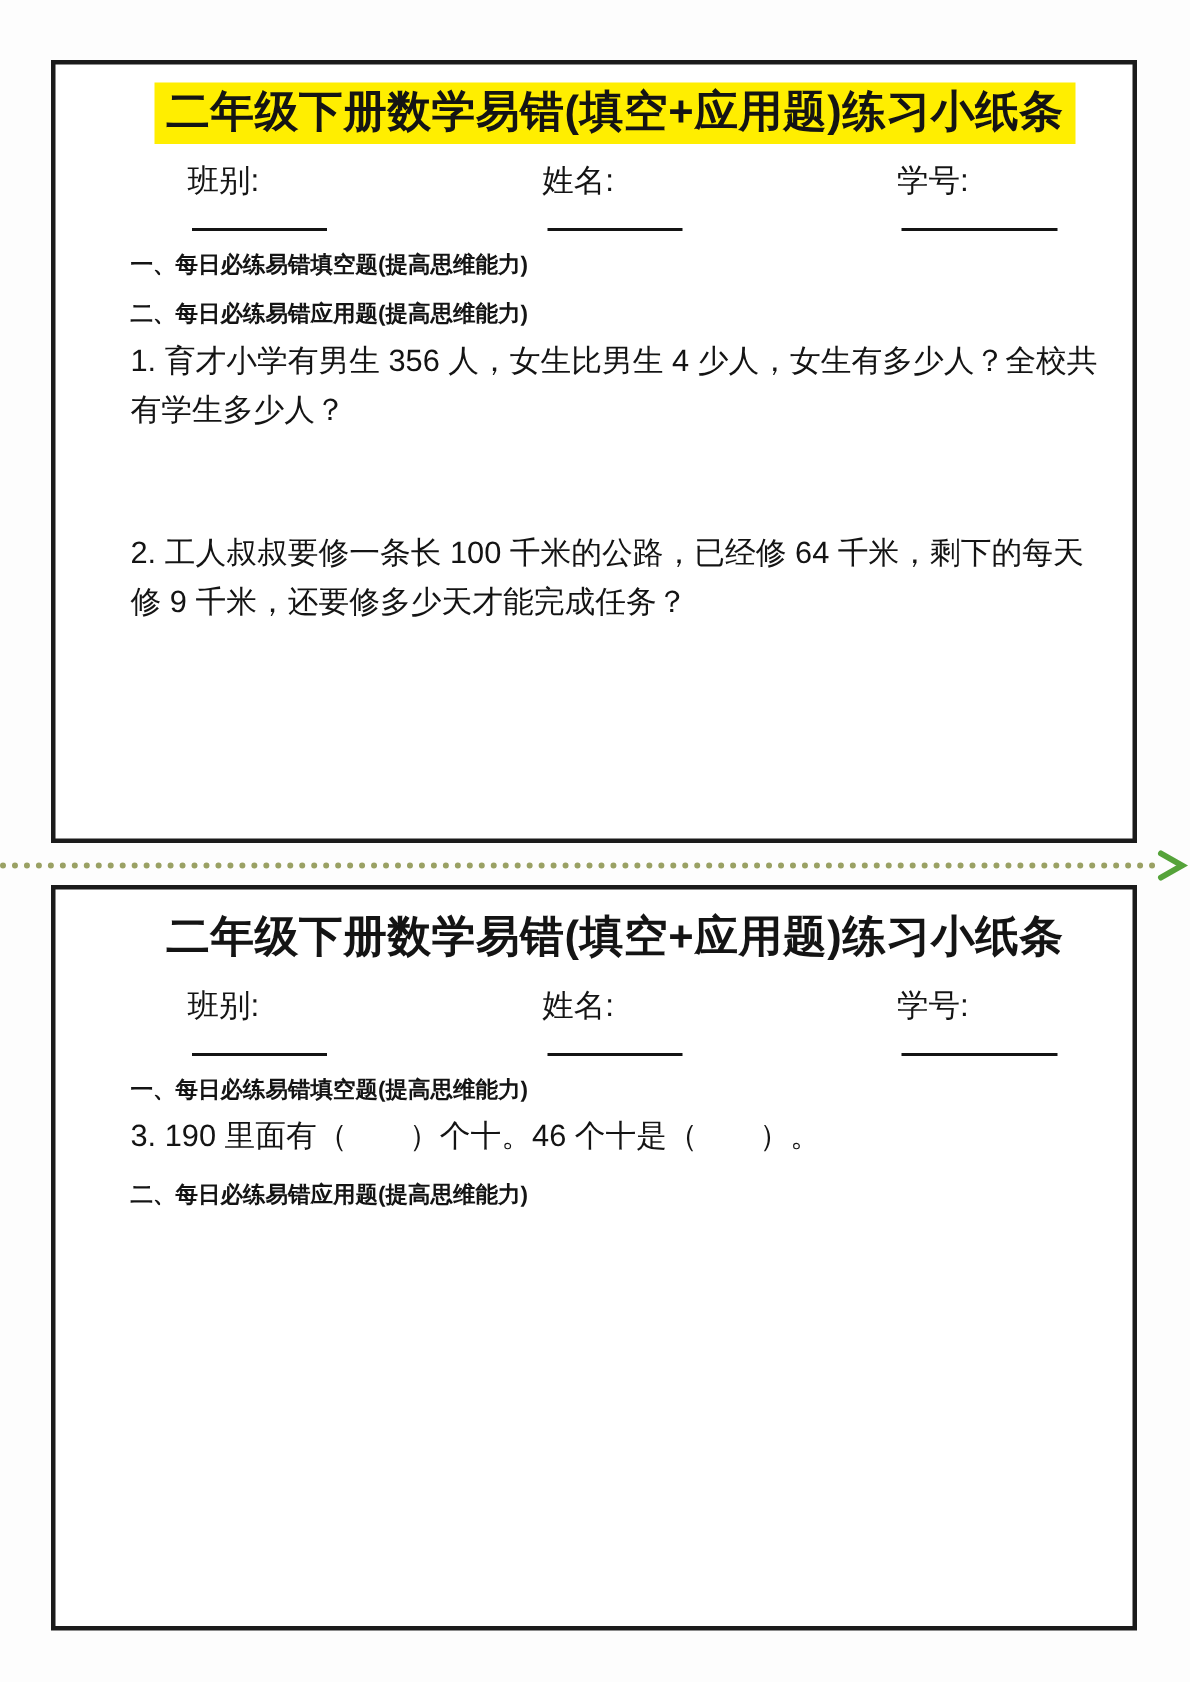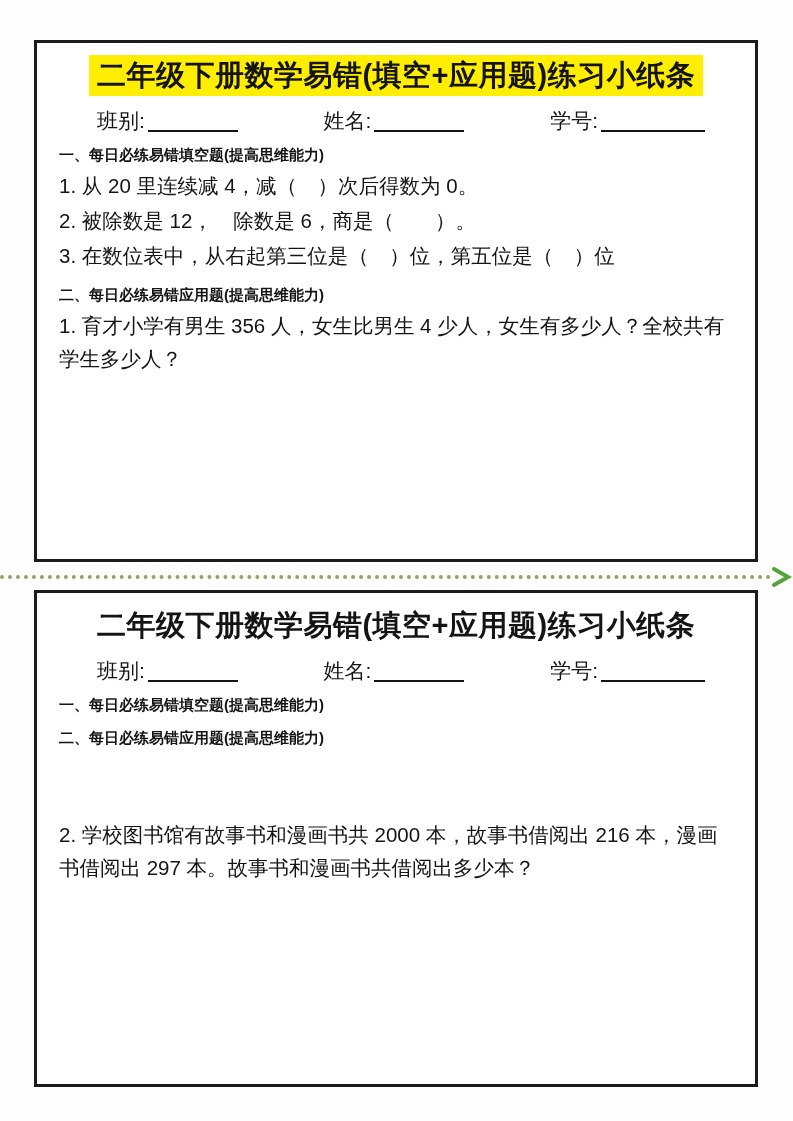--- a/index.html
+++ b/index.html
@@ -11,20 +11,21 @@
     color: #141414;
     position: relative;
     overflow: hidden;
   }
   .slip {
     position: absolute;
     left: 34px;
     width: 724px;
     border: 3px solid #1b1b1b;
     background: #ffffff;
+    padding-left: 28px;
   }
   #slip1 { top: 40px;  height: 522px; }
   #slip2 { top: 590px; height: 497px; }
 
   .slip-inner { padding: 8px 22px 0 22px; }
 
   .title-row { text-align: center; margin-top: 4px; }
   .slip-title {
     display: inline-block;
     font-size: 29px;
@@ -36,21 +37,21 @@
   }
   .slip-title.highlight { background: #ffee00; }
 
   .fields-row {
     display: flex;
     justify-content: space-between;
     align-items: flex-end;
     margin: 13px 28px 0 38px;
     font-size: 21px;
   }
-  .field { display: flex; align-items: flex-end; }
+  .field { display: flex; align-items: flex-start; flex-direction: column; }
   .field-label { line-height: 1.1; }
   .write-line {
     display: inline-block;
     width: 90px;
     height: 22px;
     border-bottom: 2px solid #141414;
     margin-left: 3px;
   }
   .write-line.wide { width: 104px; }
 
@@ -103,30 +104,26 @@
         <span class="field-label">姓名:</span>
         <span class="write-line"></span>
       </span>
       <span class="field">
         <span class="field-label">学号:</span>
         <span class="write-line wide"></span>
       </span>
     </div>
 
     <div class="section-heading">一、每日必练易错填空题(提高思维能力)</div>
-    <div class="q-group">
-      <div class="question">1. 从 20 里连续减 4，减（　）次后得数为 0。</div>
-      <div class="question">2. 被除数是 12，　除数是 6，商是（　　）。</div>
-      <div class="question">3. 在数位表中，从右起第三位是（　）位，第五位是（　）位</div>
-    </div>
 
     <div class="section-heading">二、每日必练易错应用题(提高思维能力)</div>
     <div class="q-group">
       <div class="question">1. 育才小学有男生 356 人，女生比男生 4 少人，女生有多少人？全校共有学生多少人？</div>
       <div class="workspace-lg"></div>
+      <div class="question">2. 工人叔叔要修一条长 100 千米的公路，已经修 64 千米，剩下的每天修 9 千米，还要修多少天才能完成任务？</div>
     </div>
   </div>
 </div>
 
 <div class="cut-separator">
   <div class="cut-dots"></div>
   <span class="cut-arrow">
     <svg width="24" height="22" viewBox="0 0 24 22">
       <path d="M5 3 L19 11 L5 19" fill="none" stroke="#55a33a" stroke-width="4" stroke-linecap="round" stroke-linejoin="miter"></path>
     </svg>
@@ -149,21 +146,21 @@
         <span class="write-line"></span>
       </span>
       <span class="field">
         <span class="field-label">学号:</span>
         <span class="write-line wide"></span>
       </span>
     </div>
 
     <div class="section-heading">一、每日必练易错填空题(提高思维能力)</div>
     <div class="q-group">
+      <div class="question">3. 190 里面有（　　）个十。46 个十是（　　）。</div>
     </div>
 
     <div class="section-heading">二、每日必练易错应用题(提高思维能力)</div>
     <div class="q-group">
       <div class="workspace-xl"></div>
-      <div class="question">2. 学校图书馆有故事书和漫画书共 2000 本，故事书借阅出 216 本，漫画书借阅出 297 本。故事书和漫画书共借阅出多少本？</div>
     </div>
   </div>
 </div>
 
 </body></html>

